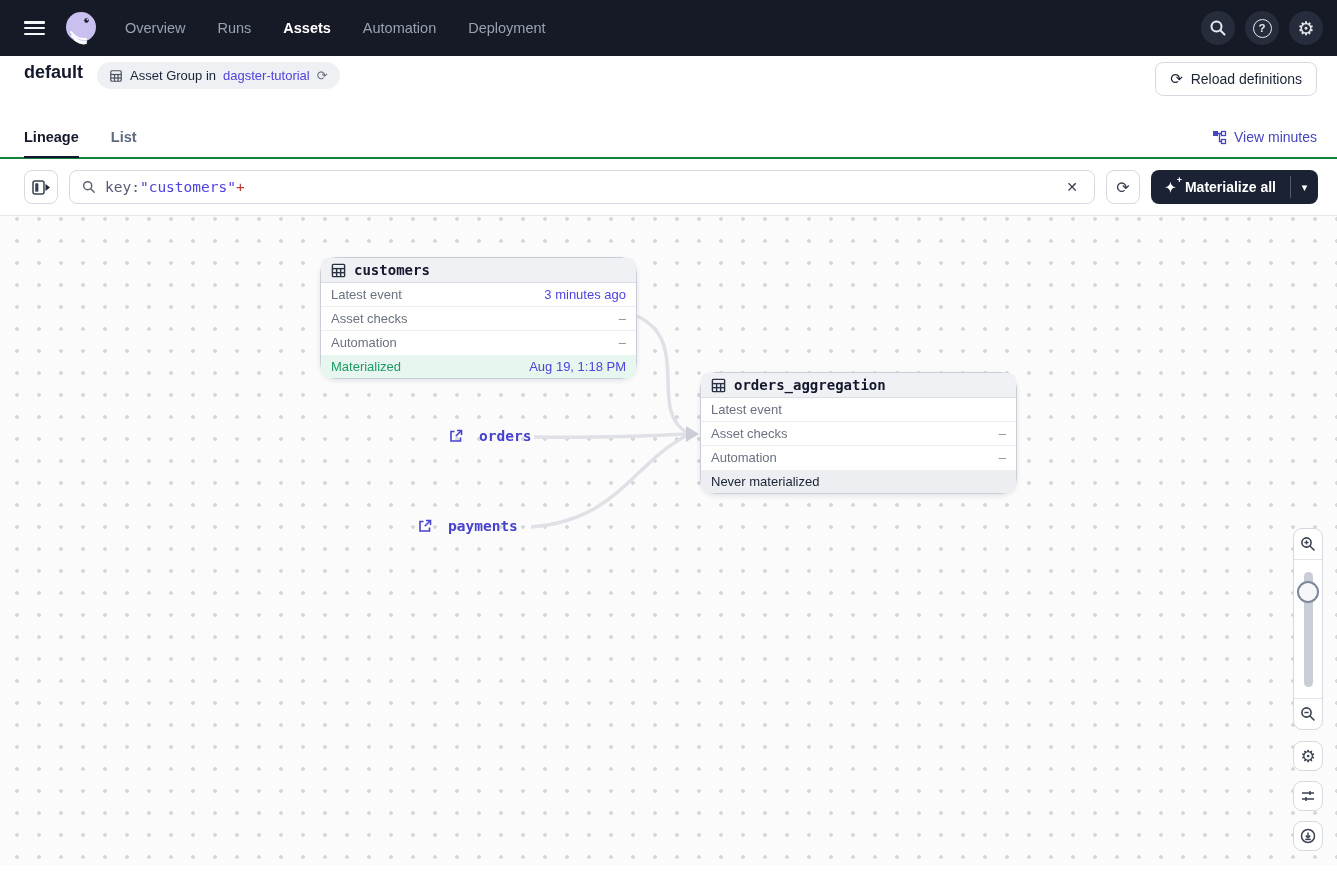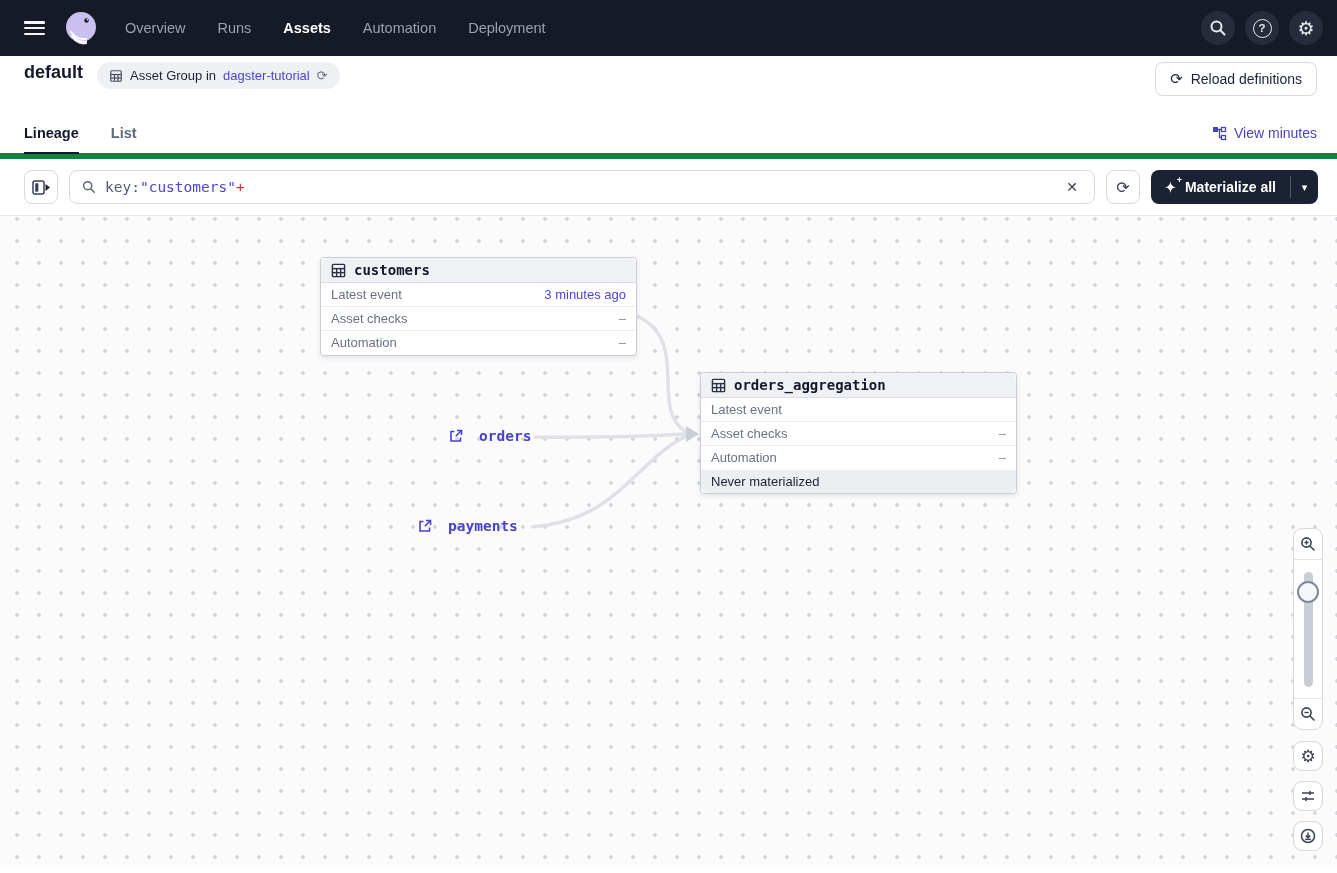--- a/index.html
+++ b/index.html
@@ -25,21 +25,21 @@
   .page-header { height:56px; display:flex; align-items:flex-start; padding:6px 20px 0 24px; gap:14px; }
   .page-title { font-size:18px; font-weight:700; color:#13182C; }
   .badge { display:flex; align-items:center; gap:7px; background:#EEF0F3; border-radius:16px; padding:6px 12px; font-size:13px; color:#1A2234; }
   .badge a { color:#4F43DD; text-decoration:none; cursor:pointer; }
   .badge .refresh-glyph { color:#6A7284; font-size:13px; cursor:pointer; }
   .header-spacer { flex:1; }
   .reload-btn { display:flex; align-items:center; gap:8px; border:1px solid #D6D9E0; border-radius:8px; background:#fff; padding:7px 14px; font-size:14px; color:#1A2234; cursor:pointer; }
   .reload-btn .refresh-glyph { font-size:15px; color:#1A2234; }
 
   
-  .tabs-row { height:47px; display:flex; align-items:flex-end; padding:0 20px 0 24px; border-bottom:6px solid #15803d; }
+  .tabs-row { height:47px; display:flex; align-items:flex-end; padding:0 20px 0 24px; border-bottom:2px solid #15803d; }
   .tab { font-size:14.5px; font-weight:700; padding:8px 0 11px; margin-right:32px; cursor:pointer; color:#13182C; border-bottom:2.5px solid transparent; margin-bottom:-1px; }
   .tab.inactive { color:#5C6A7D; font-weight:600; }
   .tab.active { border-bottom-color:#13182C; }
   .tabs-spacer { flex:1; }
   .view-lineage { display:flex; align-items:center; gap:7px; color:#4744C0; font-size:14px; padding-bottom:12px; cursor:pointer; }
 
   
   .toolbar { height:57px; display:flex; align-items:center; gap:11px; padding:0 19px 0 24px; border-bottom:1px solid #E7E8EC; background:#fff; }
   .tool-btn { width:34px; height:34px; flex:0 0 auto; border:1px solid #D6D9E0; border-radius:8px; background:#fff; display:flex; align-items:center; justify-content:center; cursor:pointer; color:#3A4150; }
   .search-box { flex:1; height:34px; border:1px solid #D6D9E0; border-radius:8px; display:flex; align-items:center; gap:9px; padding:0 12px; cursor:text; background:#fff; }
@@ -55,21 +55,21 @@
   .sparkle-plus { position:absolute; top:-5px; right:-6px; font-size:9px; font-weight:700; }
   .mat-divider { width:1px; background:rgba(255,255,255,0.25); margin:6px 0; }
   .mat-caret { display:flex; align-items:center; justify-content:center; width:27px; color:#fff; font-size:11px; }
 
   
   .canvas { position:relative; height:649px; background-color:#FBFBFC;
             background-image:radial-gradient(circle, #D7D8DC 1.6px, transparent 1.6px);
             background-size:22px 22px; background-position:6px 14px; overflow:hidden; }
   .edges { position:absolute; left:0; top:0; pointer-events:none; }
 
-  .asset-card { position:absolute; width:317px; background:#fff; border:1px solid #C9CDD6; border-radius:4px; box-shadow:0 2px 5px rgba(20,25,40,0.10); font-size:13px; cursor:pointer; }
+  .asset-card { position:absolute; width:317px; background:#fff; border:1px solid #C9CDD6; border-radius:16px; box-shadow:0 2px 5px rgba(20,25,40,0.10); font-size:13px; cursor:pointer; }
   .card-head { display:flex; align-items:center; gap:8px; background:#F0F1F4; border-bottom:1px solid #DADDE3; border-radius:7px 7px 0 0; padding:4px 10px; }
   .card-title { font-size:14px; font-weight:700; color:#13182C; }
   .card-row { display:flex; align-items:flex-start; justify-content:space-between; padding:3.5px 10px; border-bottom:1px solid #EBECEF; min-height:24px; }
   .row-label { color:#6A7180; }
   .row-value-link { color:#4F43DD; }
   .row-dash { color:#878E9B; }
   .card-foot { display:flex; align-items:center; justify-content:space-between; padding:3.5px 10px; border-radius:0 0 7px 7px; min-height:23px; }
   .foot-materialized { background:#E7F6EE; }
   .foot-materialized .foot-label { color:#1E9A66; }
   .foot-materialized .foot-value { color:#4F43DD; }
@@ -223,20 +223,24 @@
       <span class="row-value-link">3 minutes ago</span>
     </div>
     <div class="card-row">
       <span class="row-label">Asset checks</span>
       <span class="row-dash">–</span>
     </div>
     <div class="card-row" style="border-bottom:none;">
       <span class="row-label">Automation</span>
       <span class="row-dash">–</span>
     </div>
+    <div class="card-foot foot-materialized">
+      <span class="foot-label">Materialized</span>
+      <span class="foot-value">Aug 19, 1:18 PM</span>
+    </div>
   </div>
 
   <div class="asset-card" style="left:700px; top:156px;">
     <div class="card-head">
       <svg width="15" height="15" viewBox="0 0 16 16">
         <rect x="1.5" y="1.5" width="13" height="13" rx="1" fill="none" stroke="#2A3142" stroke-width="1.5"></rect>
         <line x1="1.5" y1="6" x2="14.5" y2="6" stroke="#2A3142" stroke-width="1.5"></line>
         <line x1="1.5" y1="10.3" x2="14.5" y2="10.3" stroke="#2A3142" stroke-width="1.5"></line>
         <line x1="6" y1="6" x2="6" y2="14.5" stroke="#2A3142" stroke-width="1.5"></line>
         <line x1="10.3" y1="6" x2="10.3" y2="14.5" stroke="#2A3142" stroke-width="1.5"></line>

